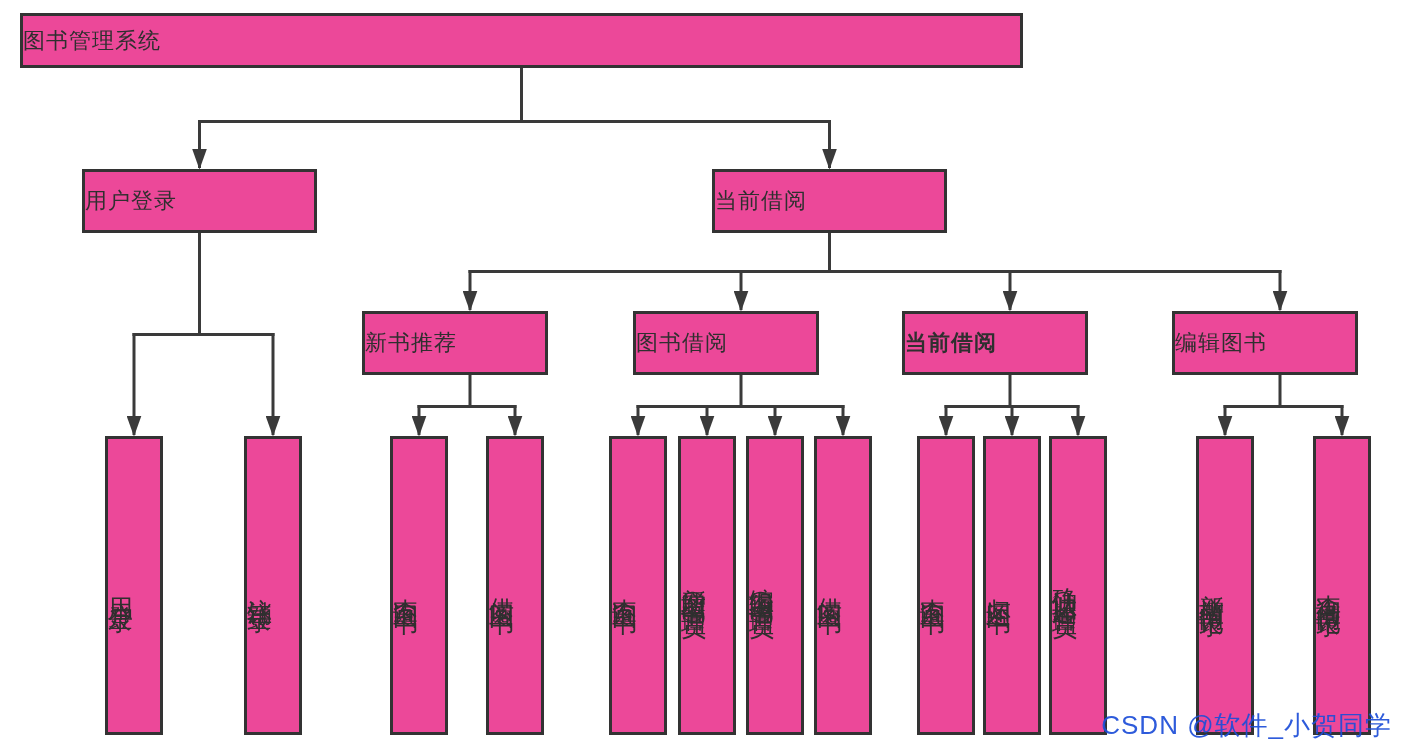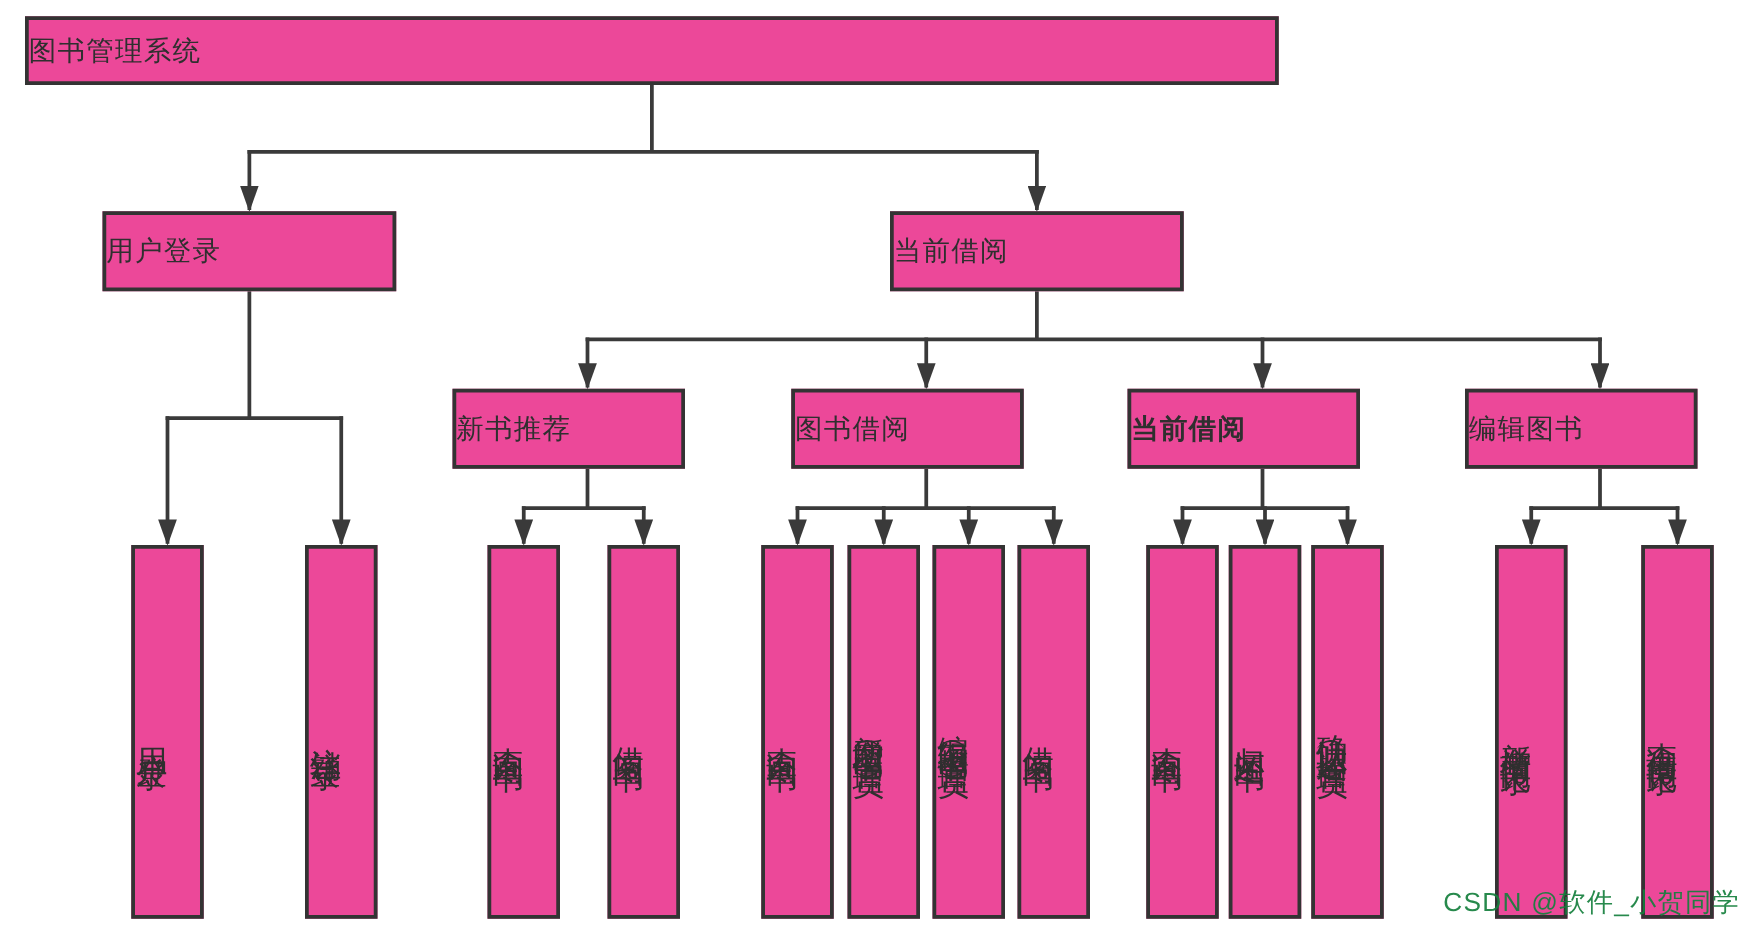--- a/index.html
+++ b/index.html
@@ -63,22 +63,22 @@
   .leaf-c4 { left: 814px; }
   .leaf-d1 { left: 917px; }
   .leaf-d2 { left: 983px; }
   .leaf-d3 { left: 1049px; }
   .leaf-e1 { left: 1196px; }
   .leaf-e2 { left: 1313px; }
   .watermark {
     position: absolute;
     right: 13px;
     top: 708px;
-    font-size: 21px;
-    color: #15803d;
+    font-size: 26px;
+    color: #1d4ed8;
     opacity: 0.92;
     z-index: 3;
     letter-spacing: 1px;
     white-space: nowrap;
   }
 </style>
 </head>
 <body>
 
 <div class="canvas">

